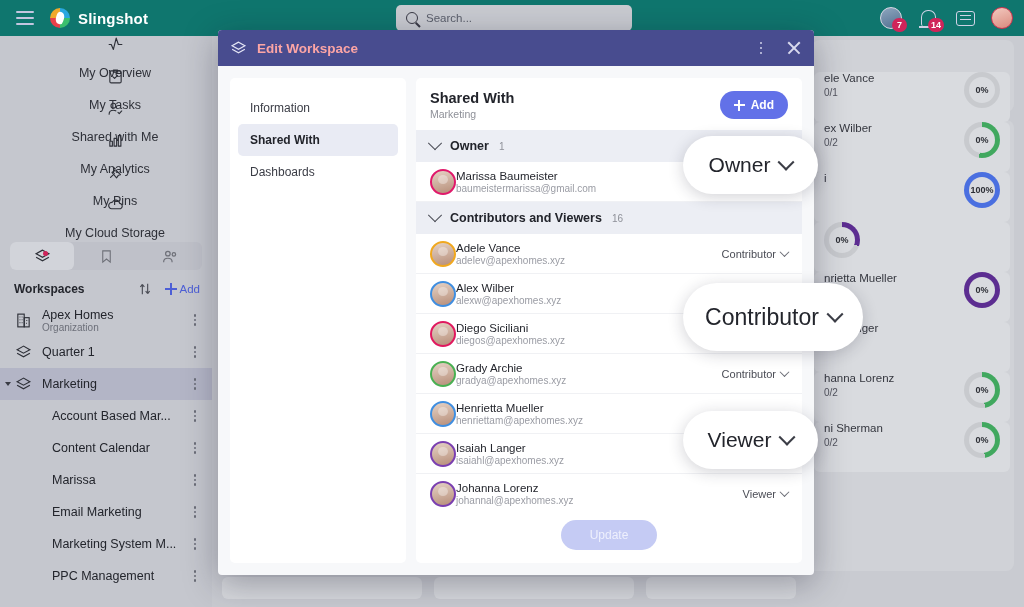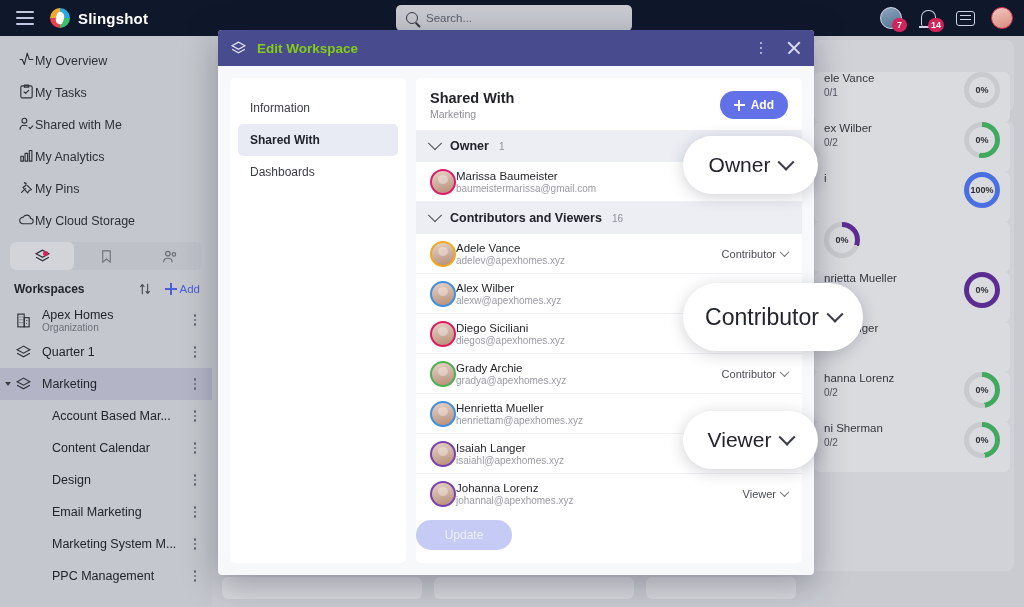--- a/index.html
+++ b/index.html
@@ -7,21 +7,21 @@
     width: 1024px; height: 607px;
     font-family: "Liberation Sans", sans-serif;
     background: #c9cbd1;
     overflow: hidden;
     position: relative;
   }
 
   
   .topbar {
     position: absolute; left: 0; top: 0; width: 1024px; height: 36px;
-    background: #0f172a; display: flex; align-items: center; z-index: 30;
+    background: #0f766e; display: flex; align-items: center; z-index: 30;
   }
   .hamburger { width: 18px; height: 14px; margin-left: 16px; display: flex;
     flex-direction: column; justify-content: space-between; cursor: pointer; }
   .hamburger i { display: block; height: 2px; background: #c3c6e0; border-radius: 1px; }
   .logo-wrap { display: flex; align-items: center; margin-left: 16px; }
   .logo-mark { width: 20px; height: 20px; border-radius: 50%;
     background: conic-gradient(#2aa7df 0 25%, #3bbf6e 25% 50%, #e8404a 50% 75%, #f0a92c 75% 100%);
     position: relative; }
   .logo-mark:after { content:""; position:absolute; left:6px; top:4px; width:8px; height:12px;
     background:#fff; border-radius: 40% 50% 30% 50%; transform: rotate(18deg); }
@@ -53,22 +53,22 @@
   .bell:after { content:""; position:absolute; left:-3px; bottom:-2px; width: 19px; height:1.7px; background:#cfd2e6; }
   .chat { width: 19px; height: 15px; border: 1.7px solid #cfd2e6; border-radius: 3px; position: relative; }
   .chat:after { content:""; position:absolute; left:3px; top:3px; width:11px; height:1.6px;
     background:#cfd2e6; box-shadow: 0 4px 0 0 #cfd2e6; }
 
   
   .sidebar {
     position: absolute; left: 0; top: 36px; width: 212px; height: 571px;
     background: #c5c7ce; z-index: 20; overflow: hidden;
   }
-  .nav-item { display: flex; align-items: flex-end; height: 32px; padding-left: 18px; gap: 0;
-    font-size: 12.5px; color: #2e3038; cursor: pointer; }
+  .nav-item { display: flex; align-items: center; height: 32px; padding-left: 18px; gap: 13px;
+    font-size: 12.5px; color: #2e3038; cursor: pointer; flex-direction: column; }
   .nav-ico { width: 17px; height: 17px; flex: none; color:#2e3038; }
   .nav-ico svg { display: block; }
 
   .tabs-row { margin: 14px 10px 0 10px; height: 28px; background: #bfc1c9;
     border-radius: 6px; display: flex; }
   .tab-btn { flex: 1; display: flex; align-items: center; justify-content: center;
     border-radius: 6px; cursor: pointer; position: relative; }
   .tab-btn.active { background: #d2d4da; }
   .dotpink { position: absolute; width: 5px; height: 5px; border-radius: 50%;
     background: #d0245a; right: 26px; top: 9px; }
@@ -107,21 +107,21 @@
     align-items:center; justify-content:center; font-size: 9px; font-weight: bold; color: #2c2e35; flex:none; }
   .ring span { background: #d9dbdf; width: 26px; height: 26px; border-radius: 50%;
     display:flex; align-items:center; justify-content:center; }
 
   
   .modal { position: absolute; left: 218px; top: 30px; width: 596px; height: 545px;
     background: #f7f8fa; border-radius: 4px; z-index: 40;
     box-shadow: 0 8px 34px rgba(20,20,40,.34); overflow: hidden; }
   .modal-head { height: 36px; background: #484c8f; display: flex; align-items: center;
     padding: 0 12px; gap: 10px; }
-  .modal-title { color: #84cc16; font-size: 13.5px; font-weight: bold; flex: 1; }
+  .modal-title { color: #fca5a5; font-size: 13.5px; font-weight: bold; flex: 1; }
   .mh-kebab { display:flex; flex-direction:column; gap:2.5px; cursor:pointer; padding: 6px 8px; }
   .mh-kebab i { width: 2.5px; height: 2.5px; background: #cfd0e8; border-radius:50%; }
   .xmark { width: 16px; height: 16px; position: relative; cursor: pointer; margin-left: 6px; }
   .xmark:before, .xmark:after { content:""; position:absolute; left: 0; top: 7px;
     width: 16px; height: 1.7px; background: #d9daee; }
   .xmark:before { transform: rotate(45deg);} .xmark:after{ transform: rotate(-45deg);}
 
   .modal-body { display: flex; padding: 12px; gap: 10px; height: 509px; }
   .m-left { width: 176px; background: #fff; border-radius: 5px; padding: 14px 8px; }
   .m-tab { height: 32px; display: flex; align-items: center; padding: 0 12px;
@@ -155,21 +155,21 @@
   .av:after { content:""; position:absolute; left: 6px; top: 4px; width: 10px; height: 9px;
     border-radius: 50%; background: rgba(255,255,255,.35); }
   .p-info { flex: 1; min-width: 0; }
   .p-name { font-size: 11.5px; color: #24262d; }
   .p-mail { font-size: 10px; color: #9a9ca4; margin-top: 1px; }
   .role { display: flex; align-items: center; gap: 5px; font-size: 11px; color: #4b4d56; cursor: pointer; }
   .chev-sm { width: 7px; height: 7px; border-right: 1.4px solid #6b6d76;
     border-bottom: 1.4px solid #6b6d76; transform: rotate(45deg) translate(-1px,-1px); }
 
   .list-scroll { flex: 1; overflow: hidden; }
-  .foot { height: 56px; display: flex; align-items: center; justify-content: flex-start; }
+  .foot { height: 56px; display: flex; align-items: center; justify-content: center; }
   .upd { background: #c5cbf4; color: #eef0fd; border: none; border-radius: 16px;
     height: 30px; width: 96px; font-size: 12px; cursor: pointer; font-family: inherit; }
 
   
   .bubble { position: absolute; background: #fff; border-radius: 38px; z-index: 60;
     display: flex; align-items: center; justify-content: center; gap: 10px;
     box-shadow: 0 3px 16px rgba(30,30,50,.20); }
   .bubble .btxt { font-size: 21px; color: #23252c; }
   .bubble .bchev { width: 12px; height: 12px; border-right: 2px solid #3b3d46;
     border-bottom: 2px solid #3b3d46; transform: rotate(45deg) translate(-2px,-2px); }
@@ -454,21 +454,21 @@
     </span>
     <span class="kebab">
           <i></i>
           <i></i>
           <i></i>
         </span>
   </div>
   <div class="ws-row ws-child" style="position:relative">
 
     <span class="ws-label">
-      <span>Design</span>
+      <span>Marissa</span>
       
     </span>
     <span class="kebab">
           <i></i>
           <i></i>
           <i></i>
         </span>
   </div>
   <div class="ws-row ws-child" style="position:relative">
 

